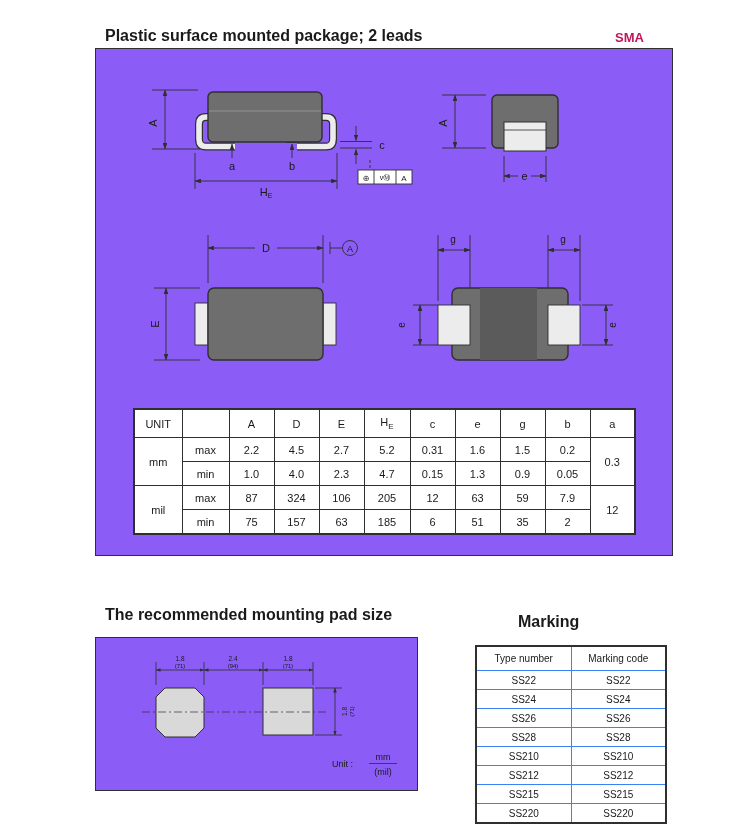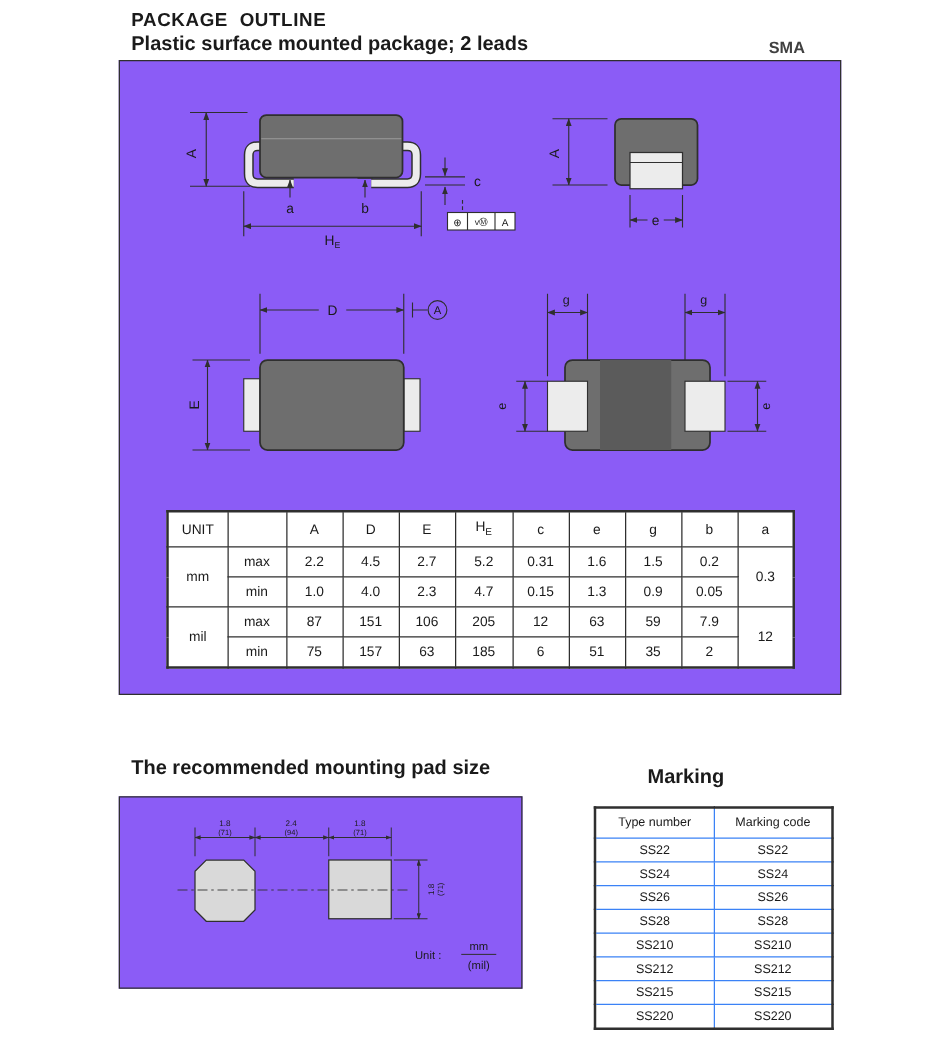--- a/index.html
+++ b/index.html
@@ -22,23 +22,22 @@
   .mark-table{width:190px;font-size:10px;border:2px solid #2f2f2f;}
   .mark-table td{border:1px solid #3b82f6;text-align:center;vertical-align:middle;padding:0;}
   .mark-table tr.hdr td{height:23px;}
   .mark-table tr.row td{height:18px;}
 </style>
 </head>
 <body>
 
 <div class="page">
 
-  <div class="abs h1" style="left:105px;top:8px;">PACKAGE  OUTLINE</div>
   <div class="abs h2" style="left:105px;top:27px;">Plastic surface mounted package; 2 leads</div>
-  <div class="abs pkg" style="left:615px;top:30px;color:#404040;">SMA</div>
+  <div class="abs pkg" style="left:615px;top:30px;color:#be185d;">SMA</div>
 
   <div class="abs frame" style="left:95px;top:48px;width:576px;height:506px;"></div>
 
   <svg class="abs" style="left:140px;top:72px;" width="290" height="128" viewBox="0 0 290 128">
     <defs>
       <marker id="ar1" viewBox="0 0 8 6" refX="7.5" refY="3" markerWidth="7" markerHeight="5.5" orient="auto-start-reverse">
         <path d="M0,0L8,3L0,6z" fill="#2f2f2f"></path>
       </marker>
     </defs>
     <g stroke="#2f2f2f" stroke-width="0.9" fill="none">
@@ -210,21 +209,21 @@
       <td>4.7</td>
       <td>0.15</td>
       <td>1.3</td>
       <td>0.9</td>
       <td>0.05</td>
     </tr>
     <tr class="row">
       <td rowspan="2">mil</td>
       <td>max</td>
       <td>87</td>
-      <td>151</td>
+      <td>324</td>
       <td>106</td>
       <td>205</td>
       <td>12</td>
       <td>63</td>
       <td>59</td>
       <td>7.9</td>
       <td rowspan="2">12</td>
     </tr>
     <tr class="row">
       <td>min</td>

